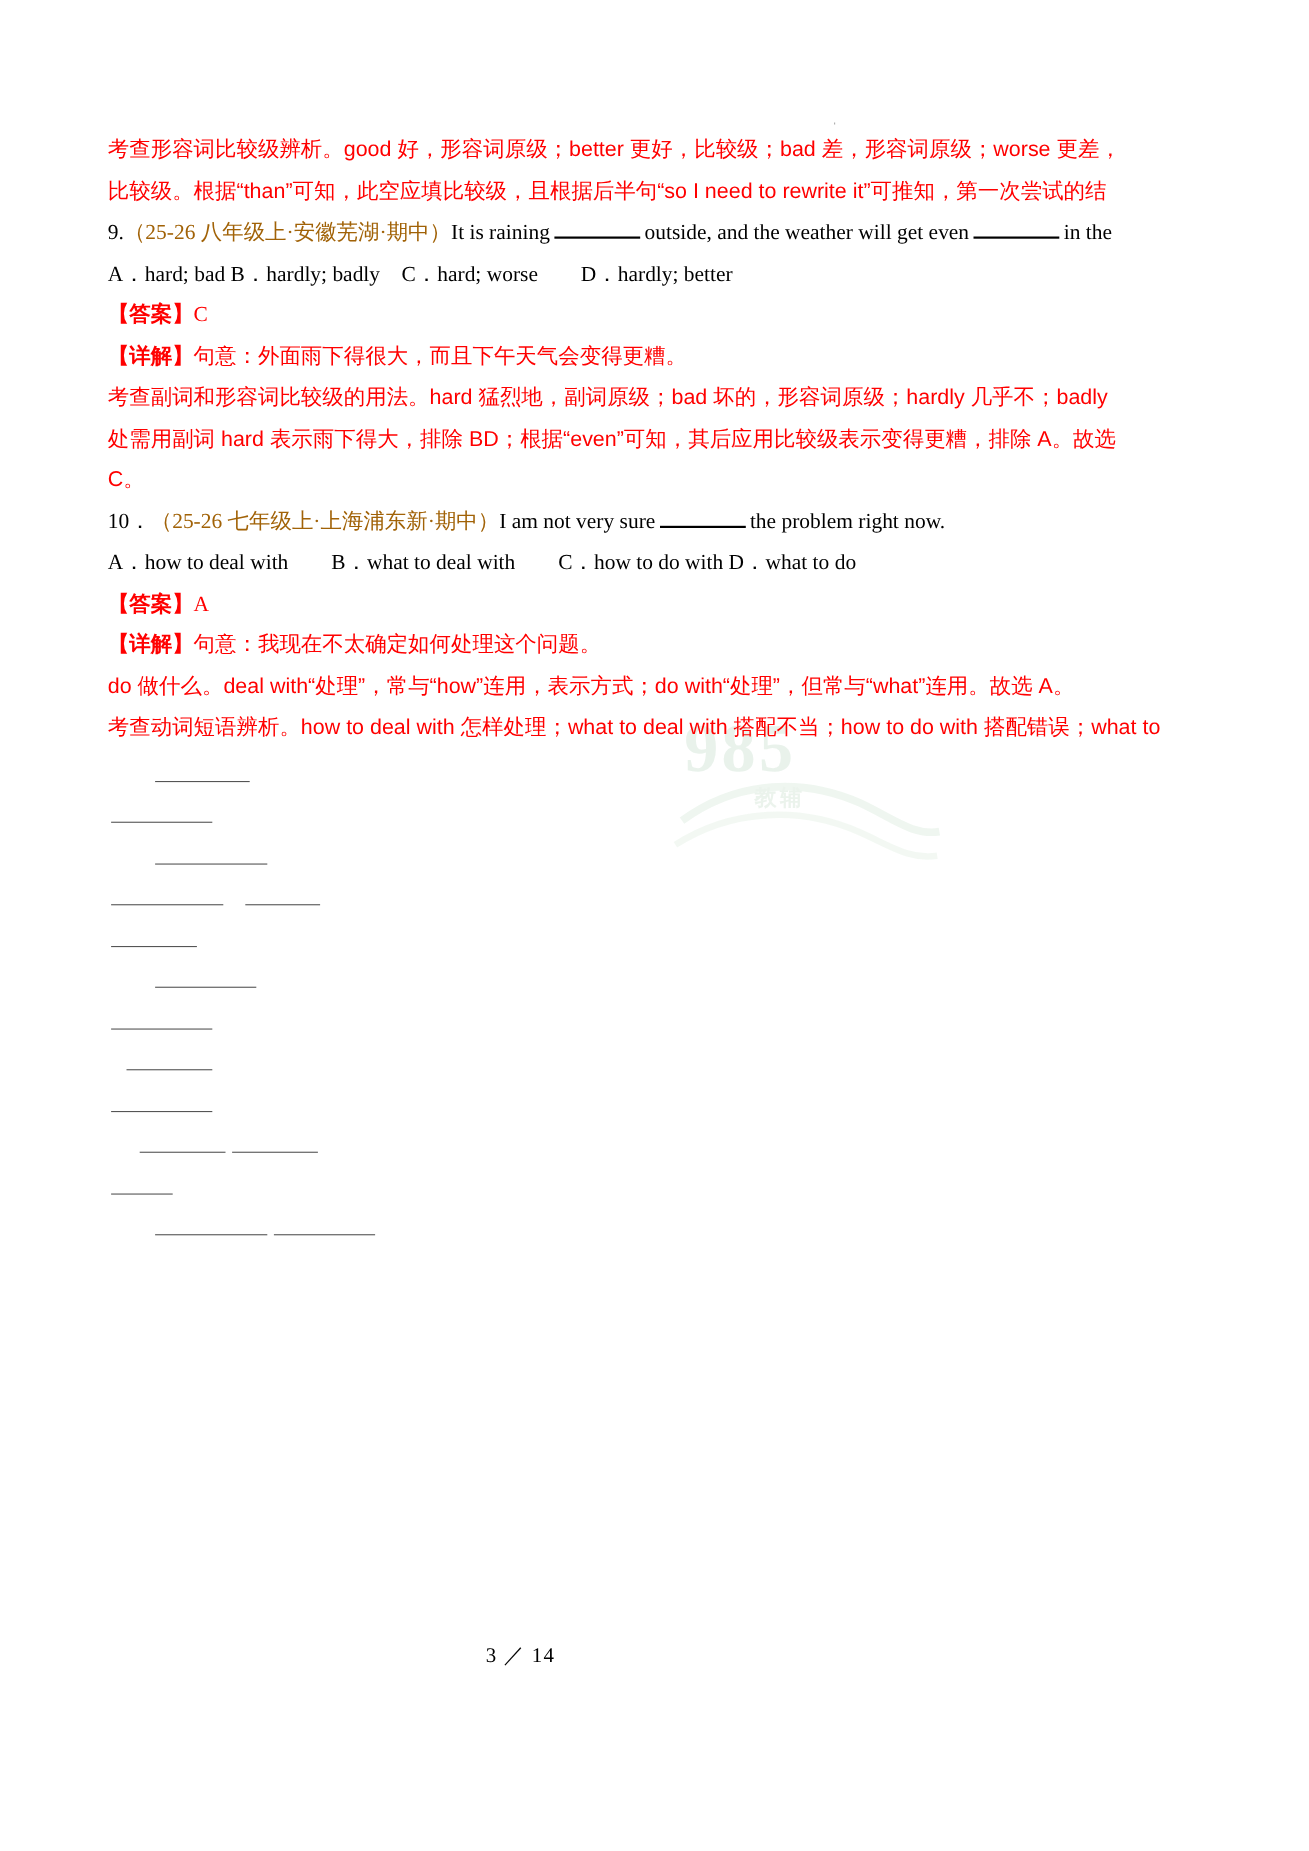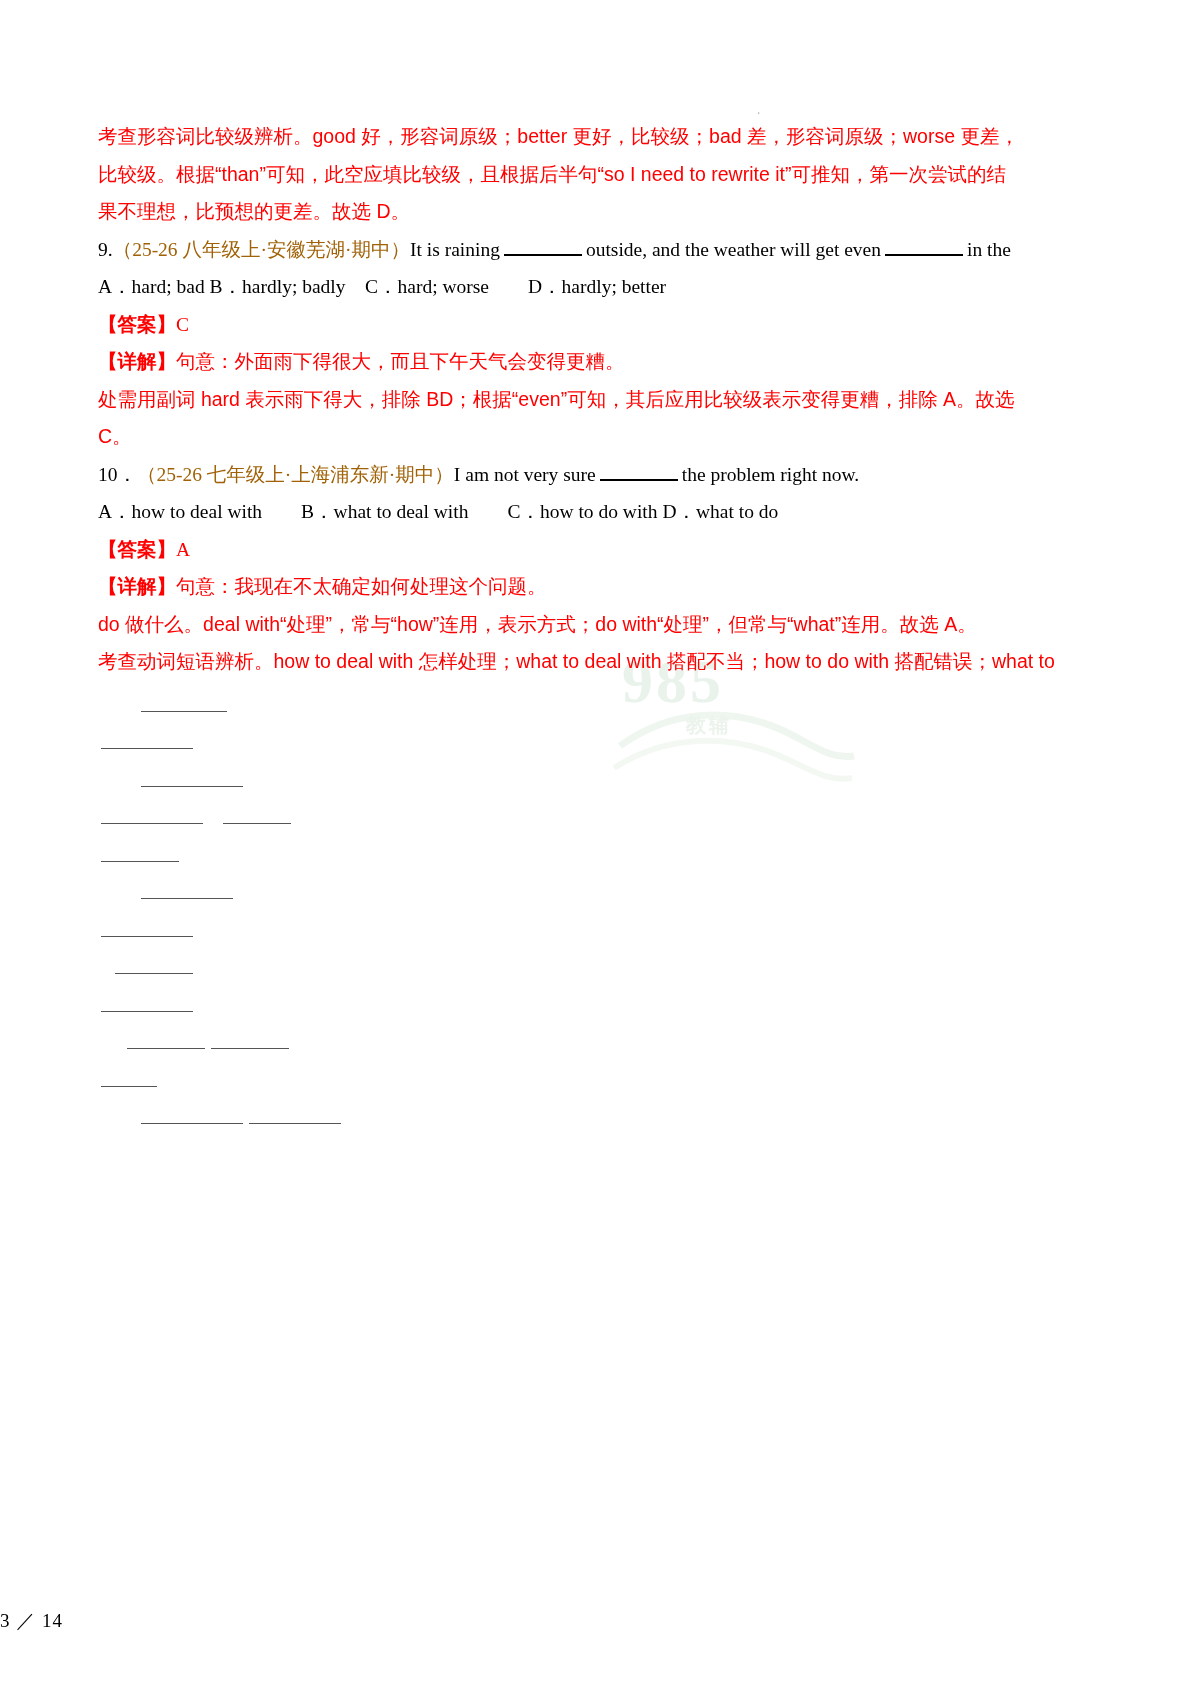--- a/index.html
+++ b/index.html
@@ -105,22 +105,23 @@
   .section-title {
     font-weight: bold;
     font-size: 21px;
     line-height: 41px;
     margin-top: 6px;
   }
 
   .footer {
     position: absolute;
     left: 0;
-    top: 1608px;
+    top: 1492px;
     width: 946px;
+    text-align: center;
     font-size: 19px;
     color: #000;
     letter-spacing: 1px;
   }
   .tick {
     position: absolute;
     left: 757px;
     top: 110px;
     font-size: 11px;
     color: #777;
@@ -141,26 +142,26 @@
       <path d="M2 70 C 55 36, 118 36, 168 58 C 196 70, 214 84, 240 80" fill="none" stroke="#eaf4eb" stroke-width="6"></path>
     </svg>
     <div class="wm-num">985</div>
     <div class="wm-sub">教辅</div>
   </div>
 
   <div class="content">
 
     <p class="red cjk">考查形容词比较级辨析。good 好，形容词原级；better 更好，比较级；bad 差，形容词原级；worse 更差，</p>
     <p class="red cjk">比较级。根据“than”可知，此空应填比较级，且根据后半句“so I need to rewrite it”可推知，第一次尝试的结</p>
-    <p class="red cjk nojust">果不理想，比预想的更差。故选 D。</p>
 
     <p class="nojust"><span class="blk">9.</span><span class="green">（25-26 八年级上·安徽芜湖·期中）</span><span class="blk">It is raining</span><span class="stemblank"></span><span class="blk">outside, and the weather will get even</span><span class="stemblank"></span><span class="blk">in the</span></p>
     <p class="nojust blk">A．hard; bad  B．hardly; badly　C．hard; worse　　D．hardly; better</p>
     <p class="nojust"><span class="red bold">【答案】</span><span class="red">C</span></p>
     <p class="nojust"><span class="red bold cjk">【详解】</span><span class="red cjk">句意：外面雨下得很大，而且下午天气会变得更糟。</span></p>
+    <p class="red cjk">考查副词和形容词比较级的用法。hard 猛烈地，副词原级；bad 坏的，形容词原级；hardly 几乎不；badly</p>
     <p class="red cjk">处需用副词 hard 表示雨下得大，排除 BD；根据“even”可知，其后应用比较级表示变得更糟，排除 A。故选</p>
     <p class="red cjk nojust">C。</p>
 
     <p class="nojust"><span class="blk">10．</span><span class="green">（25-26 七年级上·上海浦东新·期中）</span><span class="blk">I am not very sure</span><span class="stemblank"></span><span class="blk">the problem right now.</span></p>
     <p class="nojust blk">A．how to deal with　　B．what to deal with　　C．how to do with D．what to do</p>
     <p class="nojust"><span class="red bold">【答案】</span><span class="red">A</span></p>
     <p class="nojust"><span class="red bold cjk">【详解】</span><span class="red cjk">句意：我现在不太确定如何处理这个问题。</span></p>
     <p class="red cjk nojust">do 做什么。deal with“处理”，常与“how”连用，表示方式；do with“处理”，但常与“what”连用。故选 A。</p>
     <p class="red cjk">考查动词短语辨析。how to deal with 怎样处理；what to deal with 搭配不当；how to do with 搭配错误；what to</p>
 

